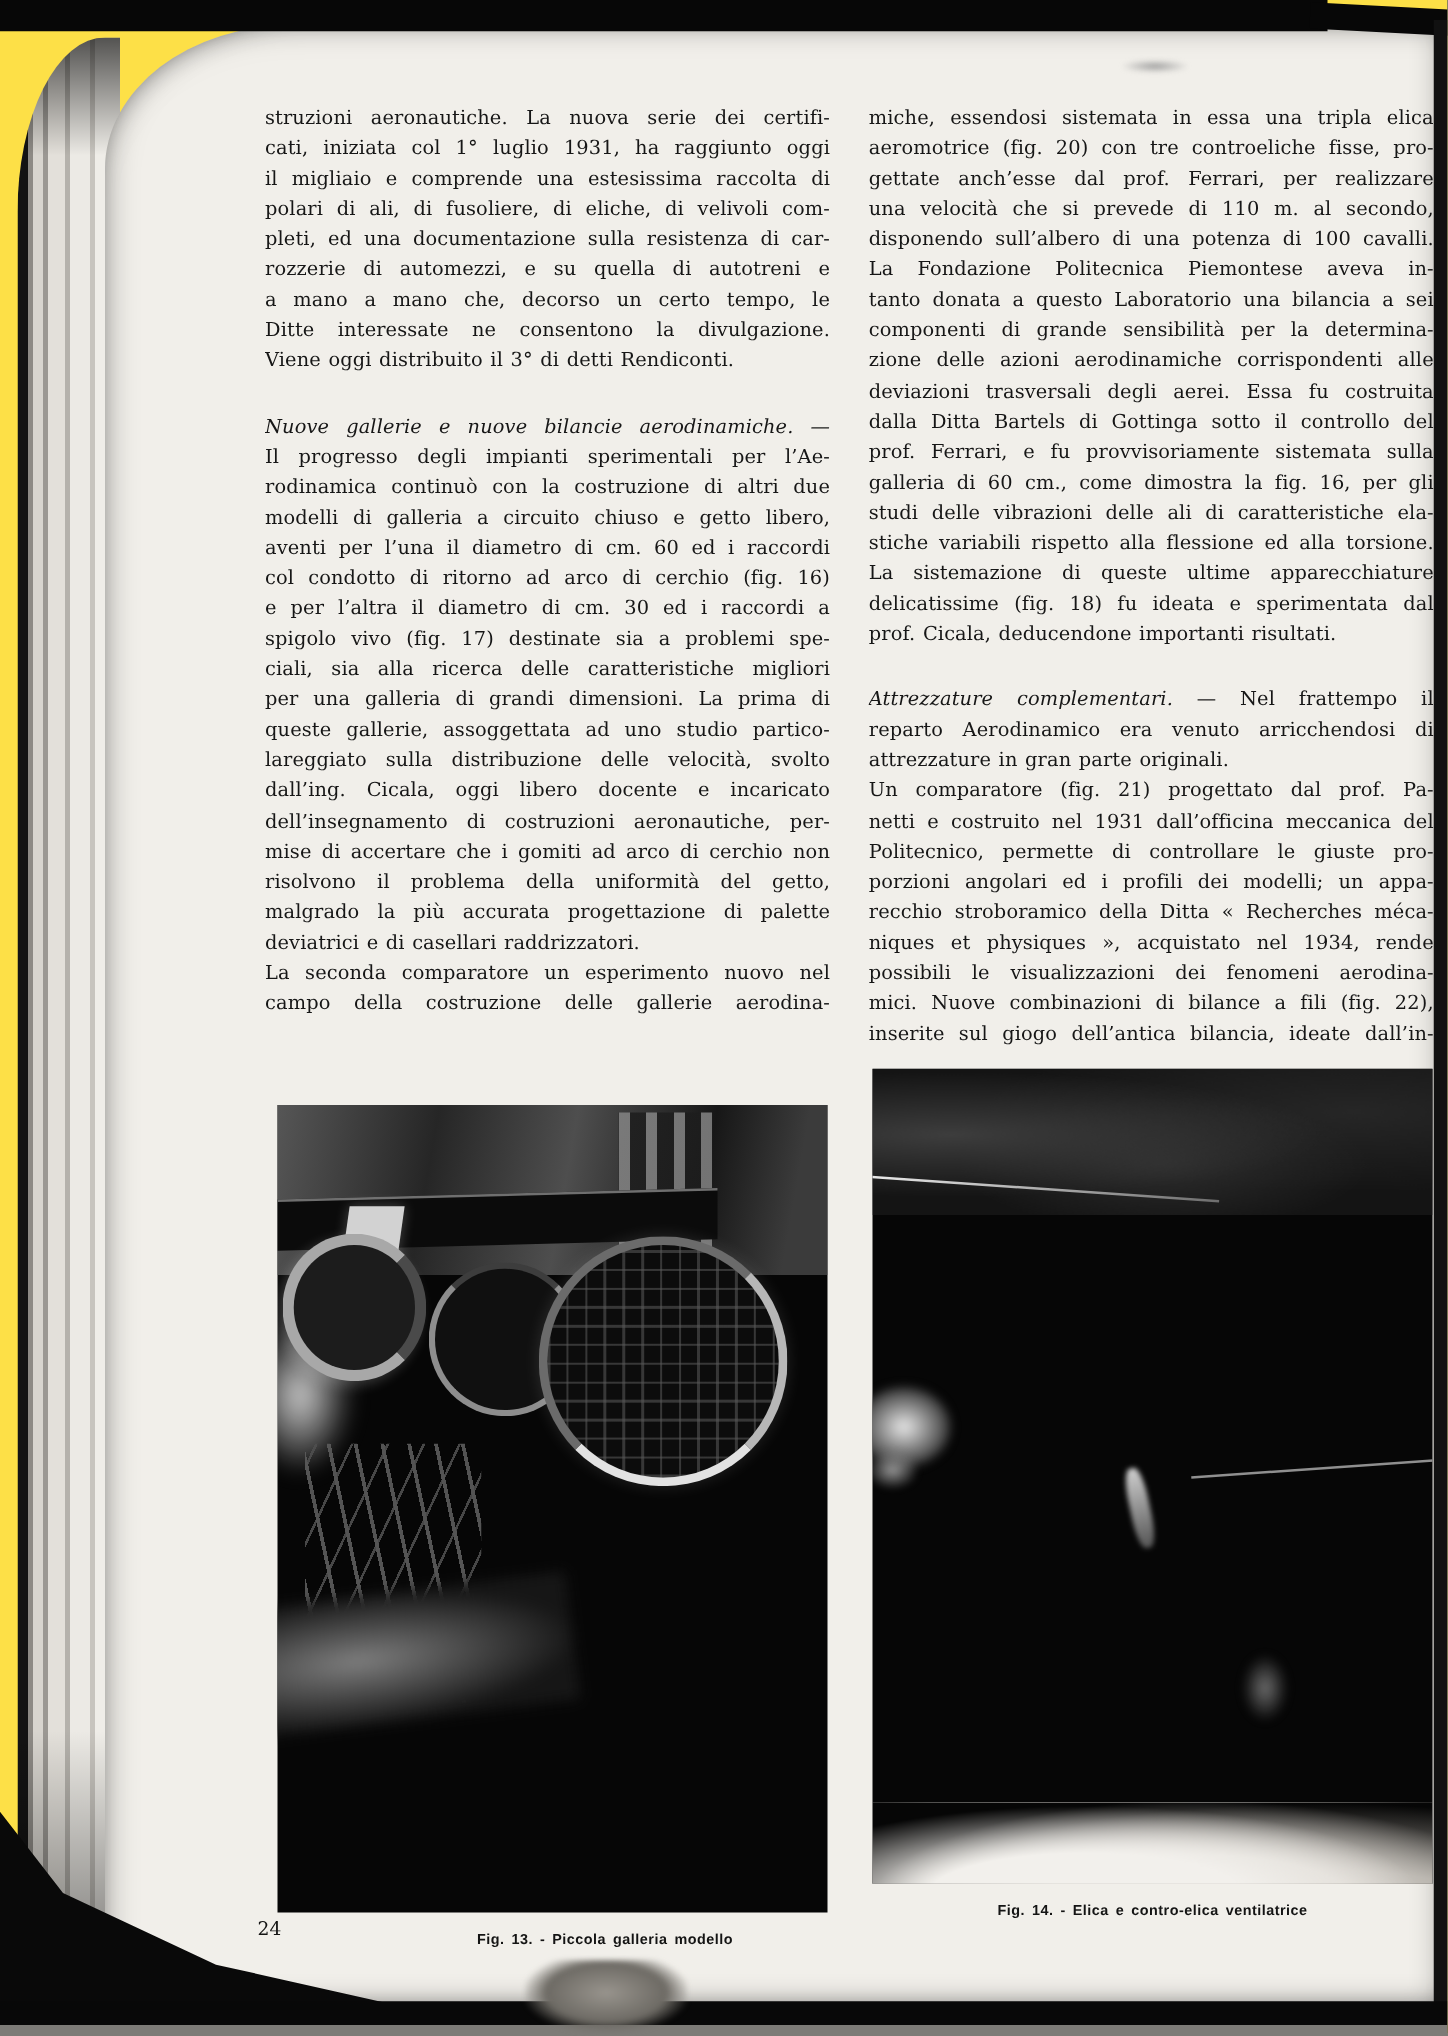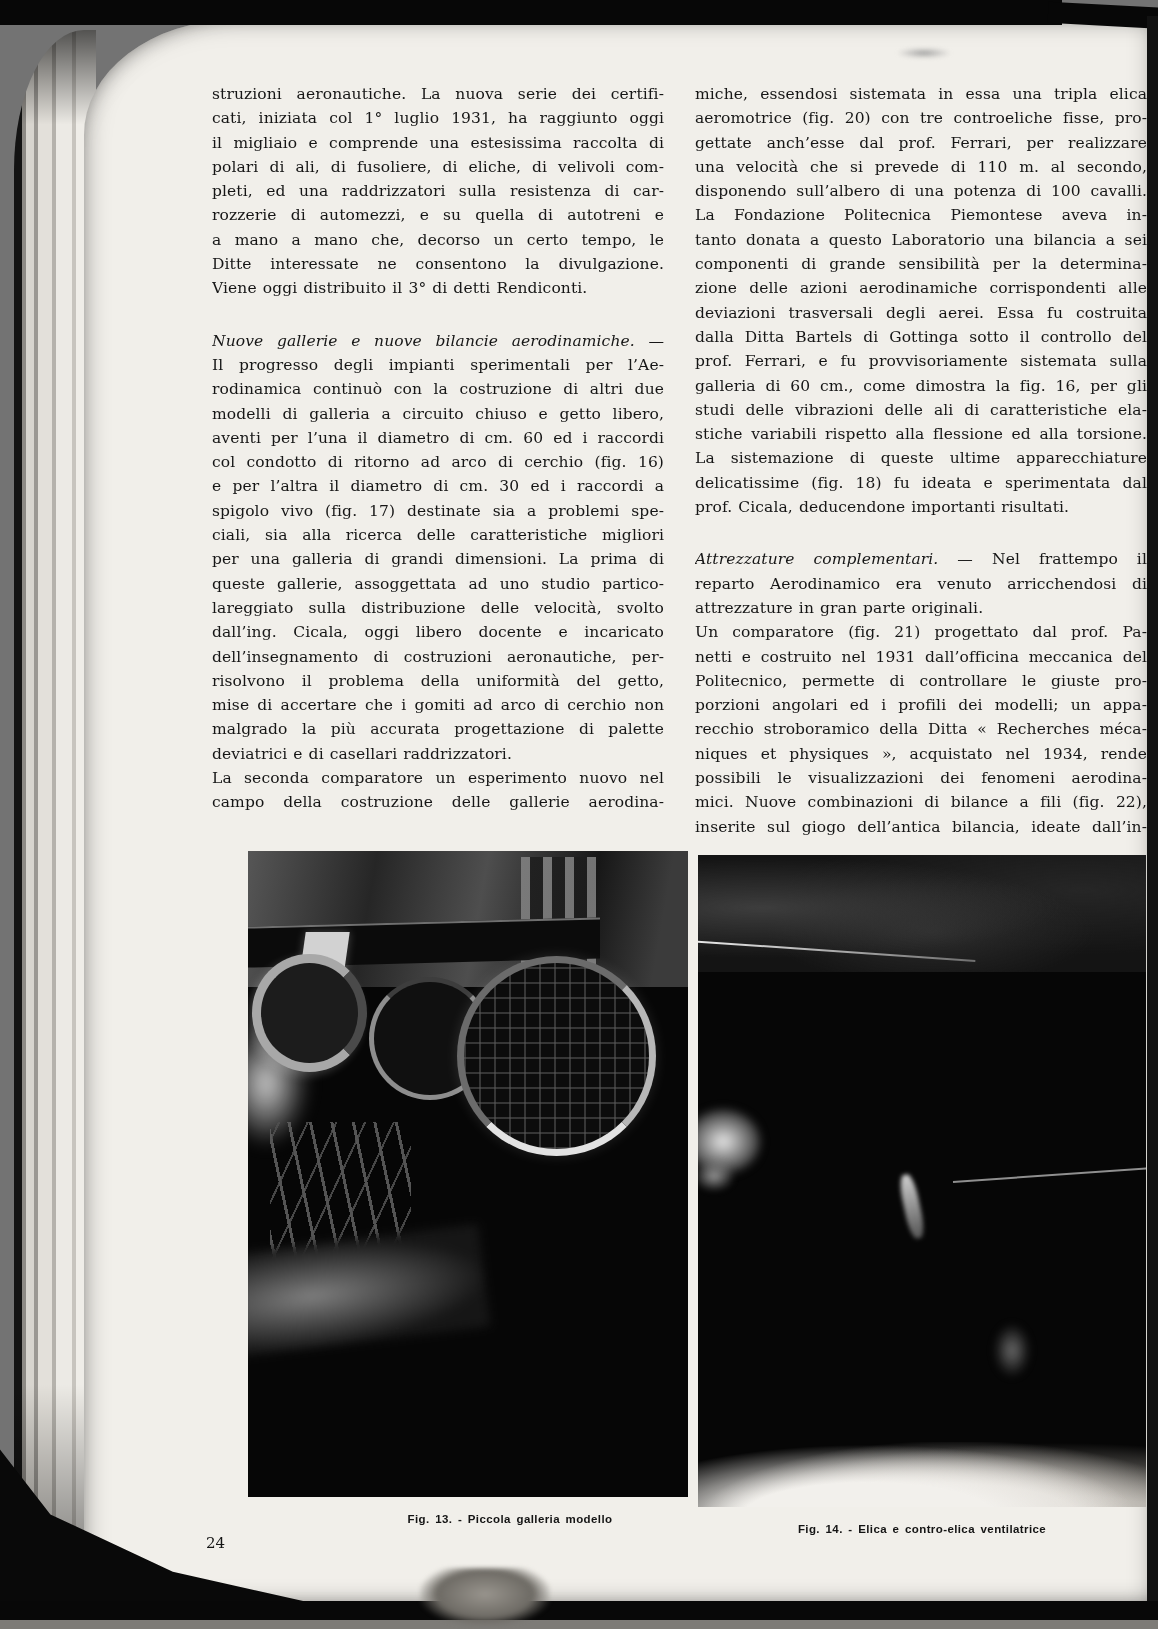--- a/index.html
+++ b/index.html
@@ -1,16 +1,16 @@
 <!DOCTYPE html>
 <html><head>
 <meta charset="utf-8">
 <style>
   html,body{margin:0;padding:0;background:#3a3a3a;}
-  .scan{position:relative;width:1158px;height:1629px;background:#737373;overflow:hidden;
+  .scan{position:relative;width:1158px;height:1629px;background:#fde047;overflow:hidden;
         font-family:"DejaVu Serif",serif;}
 
   
   .edges{position:absolute;left:14px;top:30px;width:82px;height:1575px;z-index:1;
     border-top-left-radius:70px 140px;
     background:
       linear-gradient(180deg, rgba(0,0,0,.65) 0, rgba(0,0,0,0) 6%, rgba(0,0,0,0) 86%, rgba(0,0,0,.55) 100%),
       repeating-linear-gradient(90deg,
         #131313 0 8px, #8d8a85 8px 12px, #d8d5cf 12px 20px, #9b9893 20px 24px,
         #e3e0da 24px 38px, #b5b2ac 38px 42px, #eceae5 42px 58px, #c7c4be 58px 62px,
@@ -30,21 +30,21 @@
   #col-left{left:212px;top:82px;}
   #col-right{left:695px;top:82px;}
   .para{margin:0 0 28px 0;}
   .line{height:24.3px;line-height:24.3px;text-align:justify;text-align-last:justify;
         overflow:hidden;letter-spacing:.1px;word-spacing:1px;}
   .line.nojust{text-align-last:left;}
   .em{font-style:italic;}
 
   
   .fig{position:absolute;z-index:4;}
-  #fig13{left:222px;top:851px;width:524px;margin-left:26px;}
+  #fig13{left:222px;top:884px;width:524px;}
   #fig14{left:698px;top:855px;width:448px;}
   .photo{position:relative;overflow:hidden;background:#060606;}
   #fig13 .photo{width:440px;height:646px;}
   #fig14 .photo{width:448px;height:652px;}
   figcaption{margin-top:16px;text-align:center;font-family:"Liberation Sans",sans-serif;
              font-weight:bold;font-size:11.5px;letter-spacing:.4px;word-spacing:2px;color:#141414;}
   .fig{margin:0;}
 
   
   .p13-ceiling{position:absolute;left:0;top:0;width:100%;height:21%;
@@ -127,43 +127,43 @@
   <div class="edges"></div>
 
   <div class="paper"></div>
 
   <div class="col" id="col-left">
       <div class="para">
         <div class="line">struzioni aeronautiche. La nuova serie dei certifi-</div>
         <div class="line">cati, iniziata col 1° luglio 1931, ha raggiunto oggi</div>
         <div class="line">il migliaio e comprende una estesissima raccolta di</div>
         <div class="line">polari di ali, di fusoliere, di eliche, di velivoli com-</div>
-        <div class="line">pleti, ed una raddrizzatori sulla resistenza di car-</div>
+        <div class="line">pleti, ed una documentazione sulla resistenza di car-</div>
         <div class="line">rozzerie di automezzi, e su quella di autotreni e</div>
         <div class="line">a mano a mano che, decorso un certo tempo, le</div>
         <div class="line">Ditte interessate ne consentono la divulgazione.</div>
         <div class="line nojust">Viene oggi distribuito il 3° di detti Rendiconti.</div>
       </div>
       <div class="para">
         <div class="line em">Nuove gallerie e nuove bilancie aerodinamiche. —</div>
         <div class="line">Il progresso degli impianti sperimentali per l’Ae-</div>
         <div class="line">rodinamica continuò con la costruzione di altri due</div>
         <div class="line">modelli di galleria a circuito chiuso e getto libero,</div>
         <div class="line">aventi per l’una il diametro di cm. 60 ed i raccordi</div>
         <div class="line">col condotto di ritorno ad arco di cerchio (fig. 16)</div>
         <div class="line">e per l’altra il diametro di cm. 30 ed i raccordi a</div>
         <div class="line">spigolo vivo (fig. 17) destinate sia a problemi spe-</div>
         <div class="line">ciali, sia alla ricerca delle caratteristiche migliori</div>
         <div class="line">per una galleria di grandi dimensioni. La prima di</div>
         <div class="line">queste gallerie, assoggettata ad uno studio partico-</div>
         <div class="line">lareggiato sulla distribuzione delle velocità, svolto</div>
         <div class="line">dall’ing. Cicala, oggi libero docente e incaricato</div>
         <div class="line">dell’insegnamento di costruzioni aeronautiche, per-</div>
+        <div class="line">mise di accertare che i gomiti ad arco di cerchio non</div>
         <div class="line">risolvono il problema della uniformità del getto,</div>
-        <div class="line">mise di accertare che i gomiti ad arco di cerchio non</div>
         <div class="line">malgrado la più accurata progettazione di palette</div>
         <div class="line nojust">deviatrici e di casellari raddrizzatori.</div>
         <div class="line">La seconda comparatore un esperimento nuovo nel</div>
         <div class="line">campo della costruzione delle gallerie aerodina-</div>
       </div>
     </div>
   <div class="col" id="col-right">
       <div class="para">
         <div class="line">miche, essendosi sistemata in essa una tripla elica</div>
         <div class="line">aeromotrice (fig. 20) con tre controeliche fisse, pro-</div>

